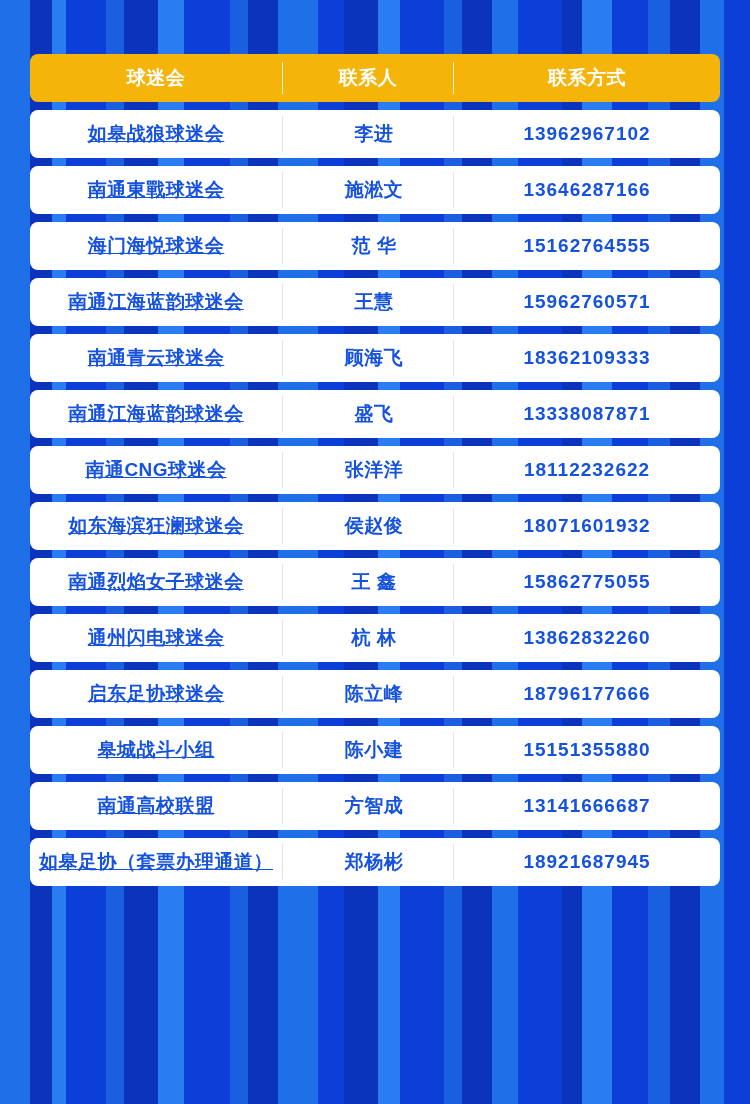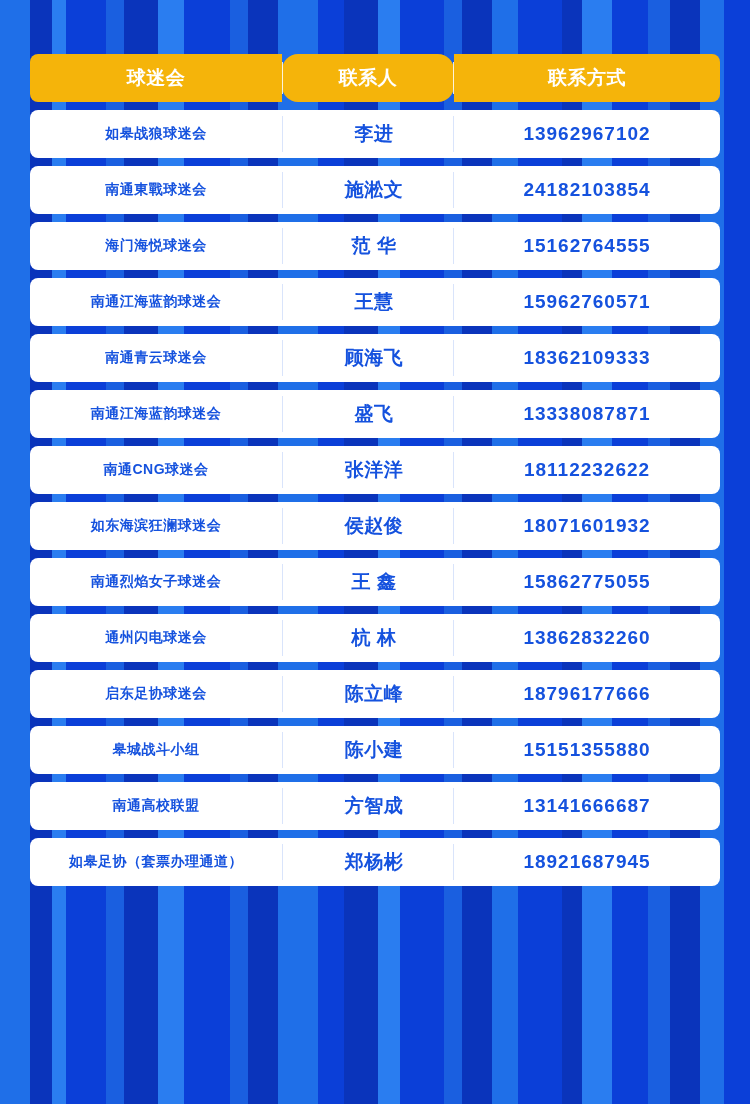--- a/index.html
+++ b/index.html
@@ -53,41 +53,42 @@
     font-weight: bold;
     letter-spacing: 0.5px;
   }
   thead th {
     background: #f5b40a;
     color: #ffffff;
     font-size: 20px;
   }
   thead th.c0 { border-radius: 8px 0 0 8px; }
   thead th.c2 { border-radius: 0 8px 8px 0; }
-  thead th.c1 { position: relative; border-radius: 16px; }
+  thead th.c1 { position: relative; }
   thead th.c1::before,
   thead th.c1::after {
     content: "";
     position: absolute;
     top: 8px;
     bottom: 8px;
     width: 1px;
     background: #ffffff;
     opacity: .85;
   }
   thead th.c1::before { left: 0; }
   thead th.c1::after { right: 0; }
 
   tbody td {
     background: #ffffff;
     color: #1552de;
   }
   tbody td.c0 {
     border-radius: 8px 0 0 8px;
-    font-size: 14px;
+    font-size: 19px;
+    text-decoration: underline;
   }
   tbody td.c2 {
     border-radius: 0 8px 8px 0;
     font-family: "Liberation Sans", sans-serif;
     letter-spacing: 1px;
   }
   tbody td.c1 { position: relative; padding-left: 13px; }
   tbody td.c1::before,
   tbody td.c1::after {
     content: "";
@@ -153,21 +154,21 @@
       </thead>
       <tbody>
         <tr>
           <td class="c0">如皋战狼球迷会</td>
           <td class="c1">李进</td>
           <td class="c2">13962967102</td>
         </tr>
         <tr>
           <td class="c0">南通東戰球迷会</td>
           <td class="c1">施淞文</td>
-          <td class="c2">24182103854</td>
+          <td class="c2">13646287166</td>
         </tr>
         <tr>
           <td class="c0">海门海悦球迷会</td>
           <td class="c1">范 华</td>
           <td class="c2">15162764555</td>
         </tr>
         <tr>
           <td class="c0">南通江海蓝韵球迷会</td>
           <td class="c1">王慧</td>
           <td class="c2">15962760571</td>

